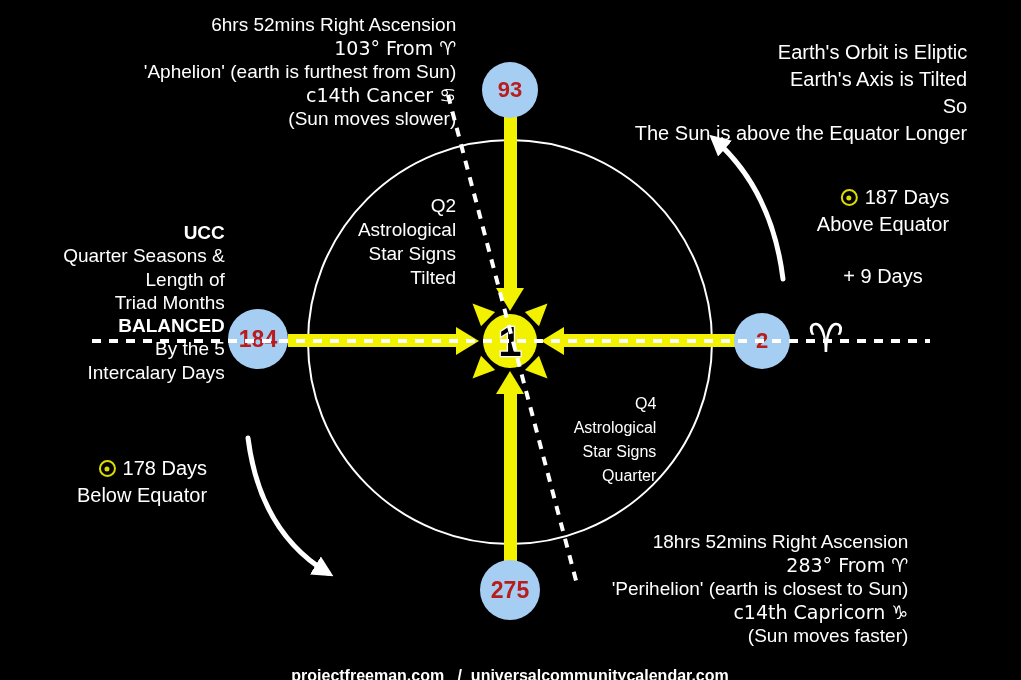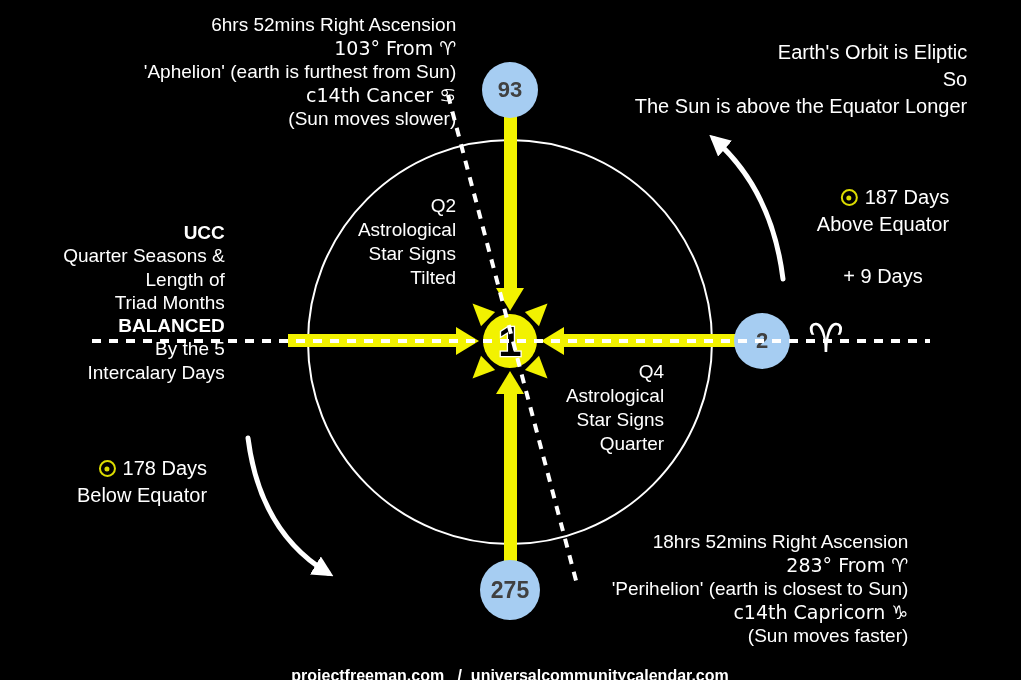--- a/index.html
+++ b/index.html
@@ -15,35 +15,35 @@
   #layer-top  { z-index:3; }
   .fill-yellow { fill:var(--yellow); }
   .orbit { fill:none; stroke:var(--text); stroke-width:2; }
   .dash { stroke:var(--text); stroke-width:4; stroke-dasharray:9 8; fill:none; }
   .arrow-path { stroke:var(--text); stroke-width:5; fill:none; stroke-linecap:round; }
   .sun-number { font:bold 42px "Liberation Sans",sans-serif; fill:#000; stroke:#fff; stroke-width:2.5px; paint-order:stroke; }
 
   .node {
     position:absolute; z-index:2; border-radius:50%; background:var(--node-blue);
     display:flex; align-items:center; justify-content:center;
-    color:#404040; font-weight:bold;
+    color:#b91c1c; font-weight:bold;
   }
   #node-top    { left:482px; top:62px;  width:56px; height:56px; font-size:22px; }
   #node-bottom { left:480px; top:560px; width:60px; height:60px; font-size:23px;align-items:center; }
   #node-left   { left:228px; top:309px; width:60px; height:60px; font-size:23px; }
   #node-right  { left:734px; top:313px; width:56px; height:56px; font-size:22px; }
 
   .text-block { position:absolute; z-index:4; transform:translateX(-50%); text-align:right; white-space:nowrap; }
   #block-aphelion   { left:300px; top:13px;  font-size:19px; line-height:23.5px; }
   #block-orbit      { left:801px; top:19px;  font-size:20px; line-height:27px;margin-top:20px; }
   #block-above      { left:883px; top:184px; font-size:20px; line-height:27px; }
   #block-plus       { left:883px; top:265px; font-size:20px; }
   #block-ucc        { left:144px; top:221px; font-size:19px; line-height:23.3px; }
   #block-q2         { left:407px; top:194px; font-size:19px; line-height:24px; }
-  #block-q4         { left:615px; top:360px; font-size:19px; line-height:24px; }
+  #block-q4         { left:615px; top:392px; font-size:16px; line-height:24px; }
   #block-below      { left:142px; top:455px; font-size:20px; line-height:27px; }
   #block-perihelion { left:760px; top:530px; font-size:19px; line-height:23.5px; }
   #footer           { left:510px; top:655px; font-size:16px; font-weight:bold; white-space:pre;margin-top:12px; }
   .bold { font-weight:bold; }
 
   #aries-glyph {
     position:absolute; z-index:4; left:826px; top:338px; transform:translate(-50%,-50%);
     font-family:"DejaVu Sans", sans-serif; font-size:40px; color:var(--text); line-height:1;
   }
   .zodiac { font-family:"DejaVu Sans", sans-serif; }
@@ -90,20 +90,23 @@
 
   <div class="node" id="node-top">
     <span>93</span>
   </div>
   <div class="node" id="node-right">
     <span>2</span>
   </div>
   <div class="node" id="node-bottom">
     <span>275</span>
   </div>
+  <div class="node" id="node-left">
+    <span>184</span>
+  </div>
 
   <svg id="layer-top" class="layer" width="1021" height="680" viewBox="0 0 1021 680">
     <defs>
       <marker id="arrowhead" viewBox="0 0 10 10" refX="7" refY="5" markerWidth="4.2" markerHeight="4.2" orient="auto-start-reverse">
         <path d="M0,0 L10,5 L0,10 z" fill="#ffffff"></path>
       </marker>
     </defs>
     <line class="dash" x1="92" y1="341" x2="930" y2="341"></line>
     <line class="dash" x1="448" y1="95" x2="578" y2="588"></line>
     <path class="arrow-path" d="M 783 279 Q 772 190 714 139" marker-end="url(#arrowhead)"></path>
@@ -115,20 +118,21 @@
   <div class="text-block" id="block-aphelion">
     <div>6hrs 52mins Right Ascension</div>
     <div class="zodiac">103° From ♈</div>
     <div>'Aphelion' (earth is furthest from Sun)</div>
     <div class="zodiac">c14th Cancer ♋</div>
     <div>(Sun moves slower)</div>
   </div>
 
   <div class="text-block" id="block-orbit">
     <div>Earth's Orbit is Eliptic</div>
+    <div>Earth's Axis is Tilted</div>
     <div>So</div>
     <div>The Sun is above the Equator Longer</div>
   </div>
 
   <div class="text-block" id="block-above">
     <div><span class="sun-symbol"></span><span>187 Days</span></div>
     <div>Above Equator</div>
   </div>
   <div class="text-block" id="block-plus">+ 9 Days</div>
 

